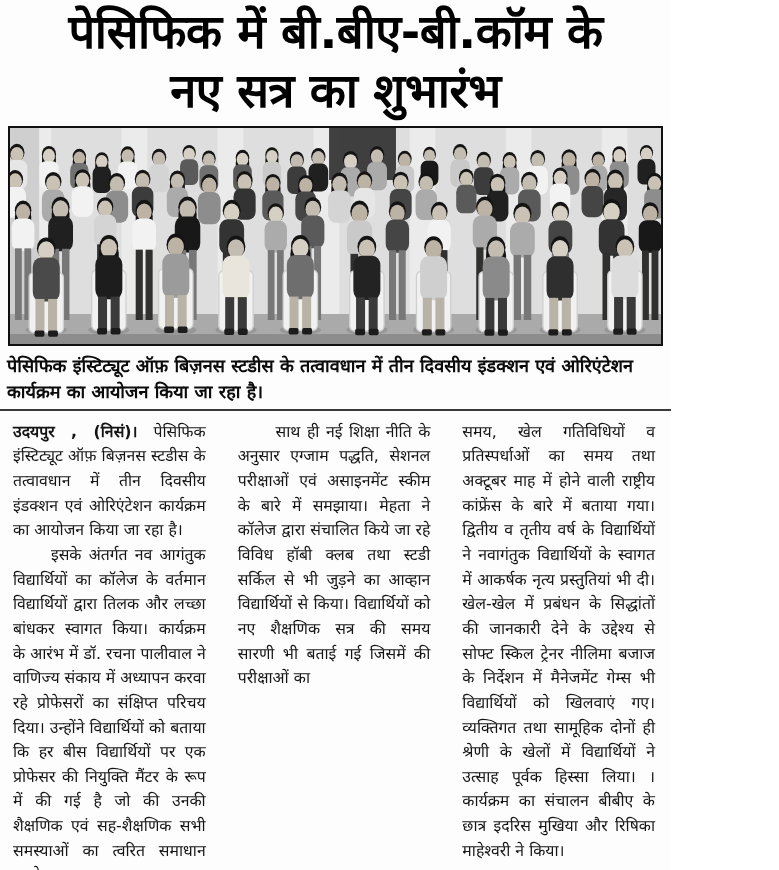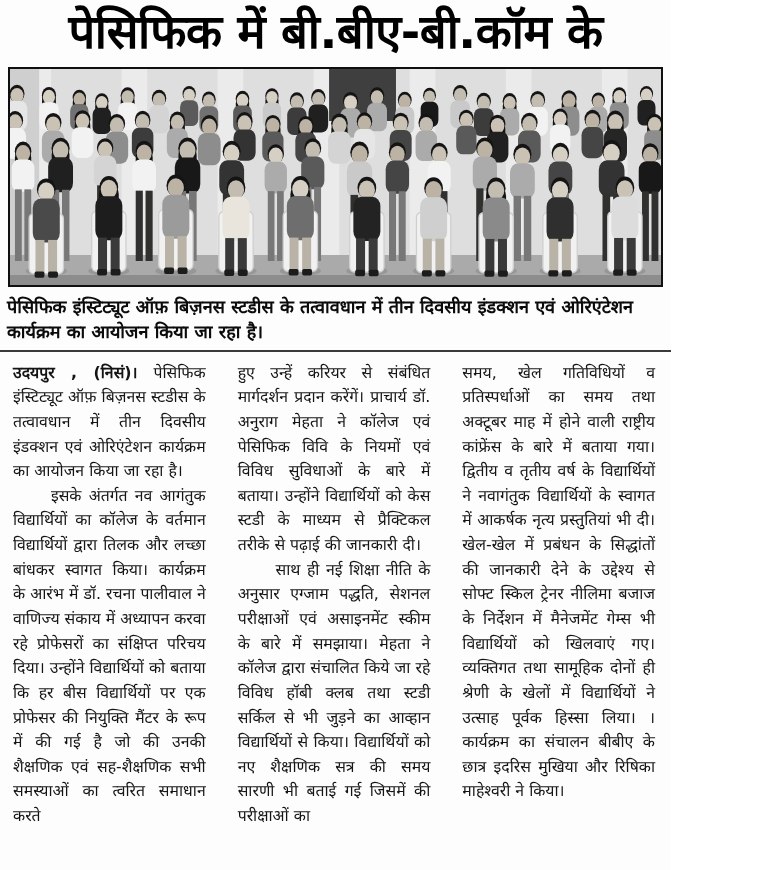--- a/index.html
+++ b/index.html
@@ -58,20 +58,21 @@
   .para.indent{text-indent:2.4em;}
   .dateline{font-weight:bold;}
 </style>
 </head>
 <body>
 
 <div class="page">
 
   <h1 class="headline">
     <span class="hl">पेसिफिक में बी.बीए-बी.कॉम के</span>
+    <span class="hl">नए सत्र का शुभारंभ</span>
   </h1>
 
   <figure class="photo-frame" style="margin:4px 8px 0 8px;">
     <svg id="photo-svg" viewBox="0 0 759 216" preserveAspectRatio="none">
         <rect x="0" y="0" width="759" height="216" fill="#dedede"></rect>
         <rect x="18" y="0" width="30" height="216" fill="#eeeeee" opacity="0.8"></rect>
         <rect x="130" y="0" width="30" height="216" fill="#eeeeee" opacity="0.8"></rect>
         <rect x="242" y="0" width="30" height="216" fill="#eeeeee" opacity="0.8"></rect>
         <rect x="354" y="0" width="30" height="216" fill="#eeeeee" opacity="0.8"></rect>
         <rect x="466" y="0" width="30" height="216" fill="#eeeeee" opacity="0.8"></rect>
@@ -561,21 +562,20 @@
   <hr class="rule">
 
   <div class="body-cols">
 
     <div class="col">
       <p class="para"><span class="dateline">उदयपुर , (निसं)।</span> <span>पेसिफिक इंस्टिट्यूट ऑफ़ बिज़नस स्टडीस के तत्वावधान में तीन दिवसीय इंडक्शन एवं ओरिएंटेशन कार्यक्रम का आयोजन किया जा रहा है।</span></p>
       <p class="para indent">इसके अंतर्गत नव आगंतुक विद्यार्थियों का कॉलेज के वर्तमान विद्यार्थियों द्वारा तिलक और लच्छा बांधकर स्वागत किया। कार्यक्रम के आरंभ में डॉ. रचना पालीवाल ने वाणिज्य संकाय में अध्यापन करवा रहे प्रोफेसरों का संक्षिप्त परिचय दिया। उन्होंने विद्यार्थियों को बताया कि हर बीस विद्यार्थियों पर एक प्रोफेसर की नियुक्ति मैंटर के रूप में की गई है जो की उनकी शैक्षणिक एवं सह-शैक्षणिक सभी समस्याओं का त्वरित समाधान करते</p>
     </div>
 
     <div class="col">
-      <p class="para">हुए उन्हें करियर से संबंधित मार्गदर्शन प्रदान करेंगें। प्राचार्य डॉ. अनुराग मेहता ने कॉलेज एवं पेसिफिक विवि के नियमों एवं विविध सुविधाओं के बारे में बताया। उन्होंने विद्यार्थियों को केस स्टडी के माध्यम से प्रैक्टिकल तरीके से पढ़ाई की जानकारी दी।</p>
       <p class="para indent">साथ ही नई शिक्षा नीति के अनुसार एग्जाम पद्धति, सेशनल परीक्षाओं एवं असाइनमेंट स्कीम के बारे में समझाया। मेहता ने कॉलेज द्वारा संचालित किये जा रहे विविध हॉबी क्लब तथा स्टडी सर्किल से भी जुड़ने का आव्हान विद्यार्थियों से किया। विद्यार्थियों को नए शैक्षणिक सत्र की समय सारणी भी बताई गई जिसमें की परीक्षाओं का</p>
     </div>
 
     <div class="col">
       <p class="para">समय, खेल गतिविधियों व प्रतिस्पर्धाओं का समय तथा अक्टूबर माह में होने वाली राष्ट्रीय कांफ्रेंस के बारे में बताया गया।  द्वितीय व तृतीय वर्ष के विद्यार्थियों ने नवागंतुक विद्यार्थियों के स्वागत में आकर्षक नृत्य प्रस्तुतियां भी दी। खेल-खेल में प्रबंधन के सिद्धांतों की जानकारी देने के उद्देश्य से सोफ्ट स्किल ट्रेनर नीलिमा बजाज के निर्देशन में मैनेजमेंट गेम्स भी विद्यार्थियों को खिलवाएं गए। व्यक्तिगत तथा सामूहिक दोनों ही श्रेणी के खेलों में विद्यार्थियों ने उत्साह पूर्वक हिस्सा लिया। । कार्यक्रम का संचालन बीबीए के छात्र इदरिस मुखिया और रिषिका माहेश्वरी ने किया।</p>
     </div>
 
   </div>
 </div>
 

